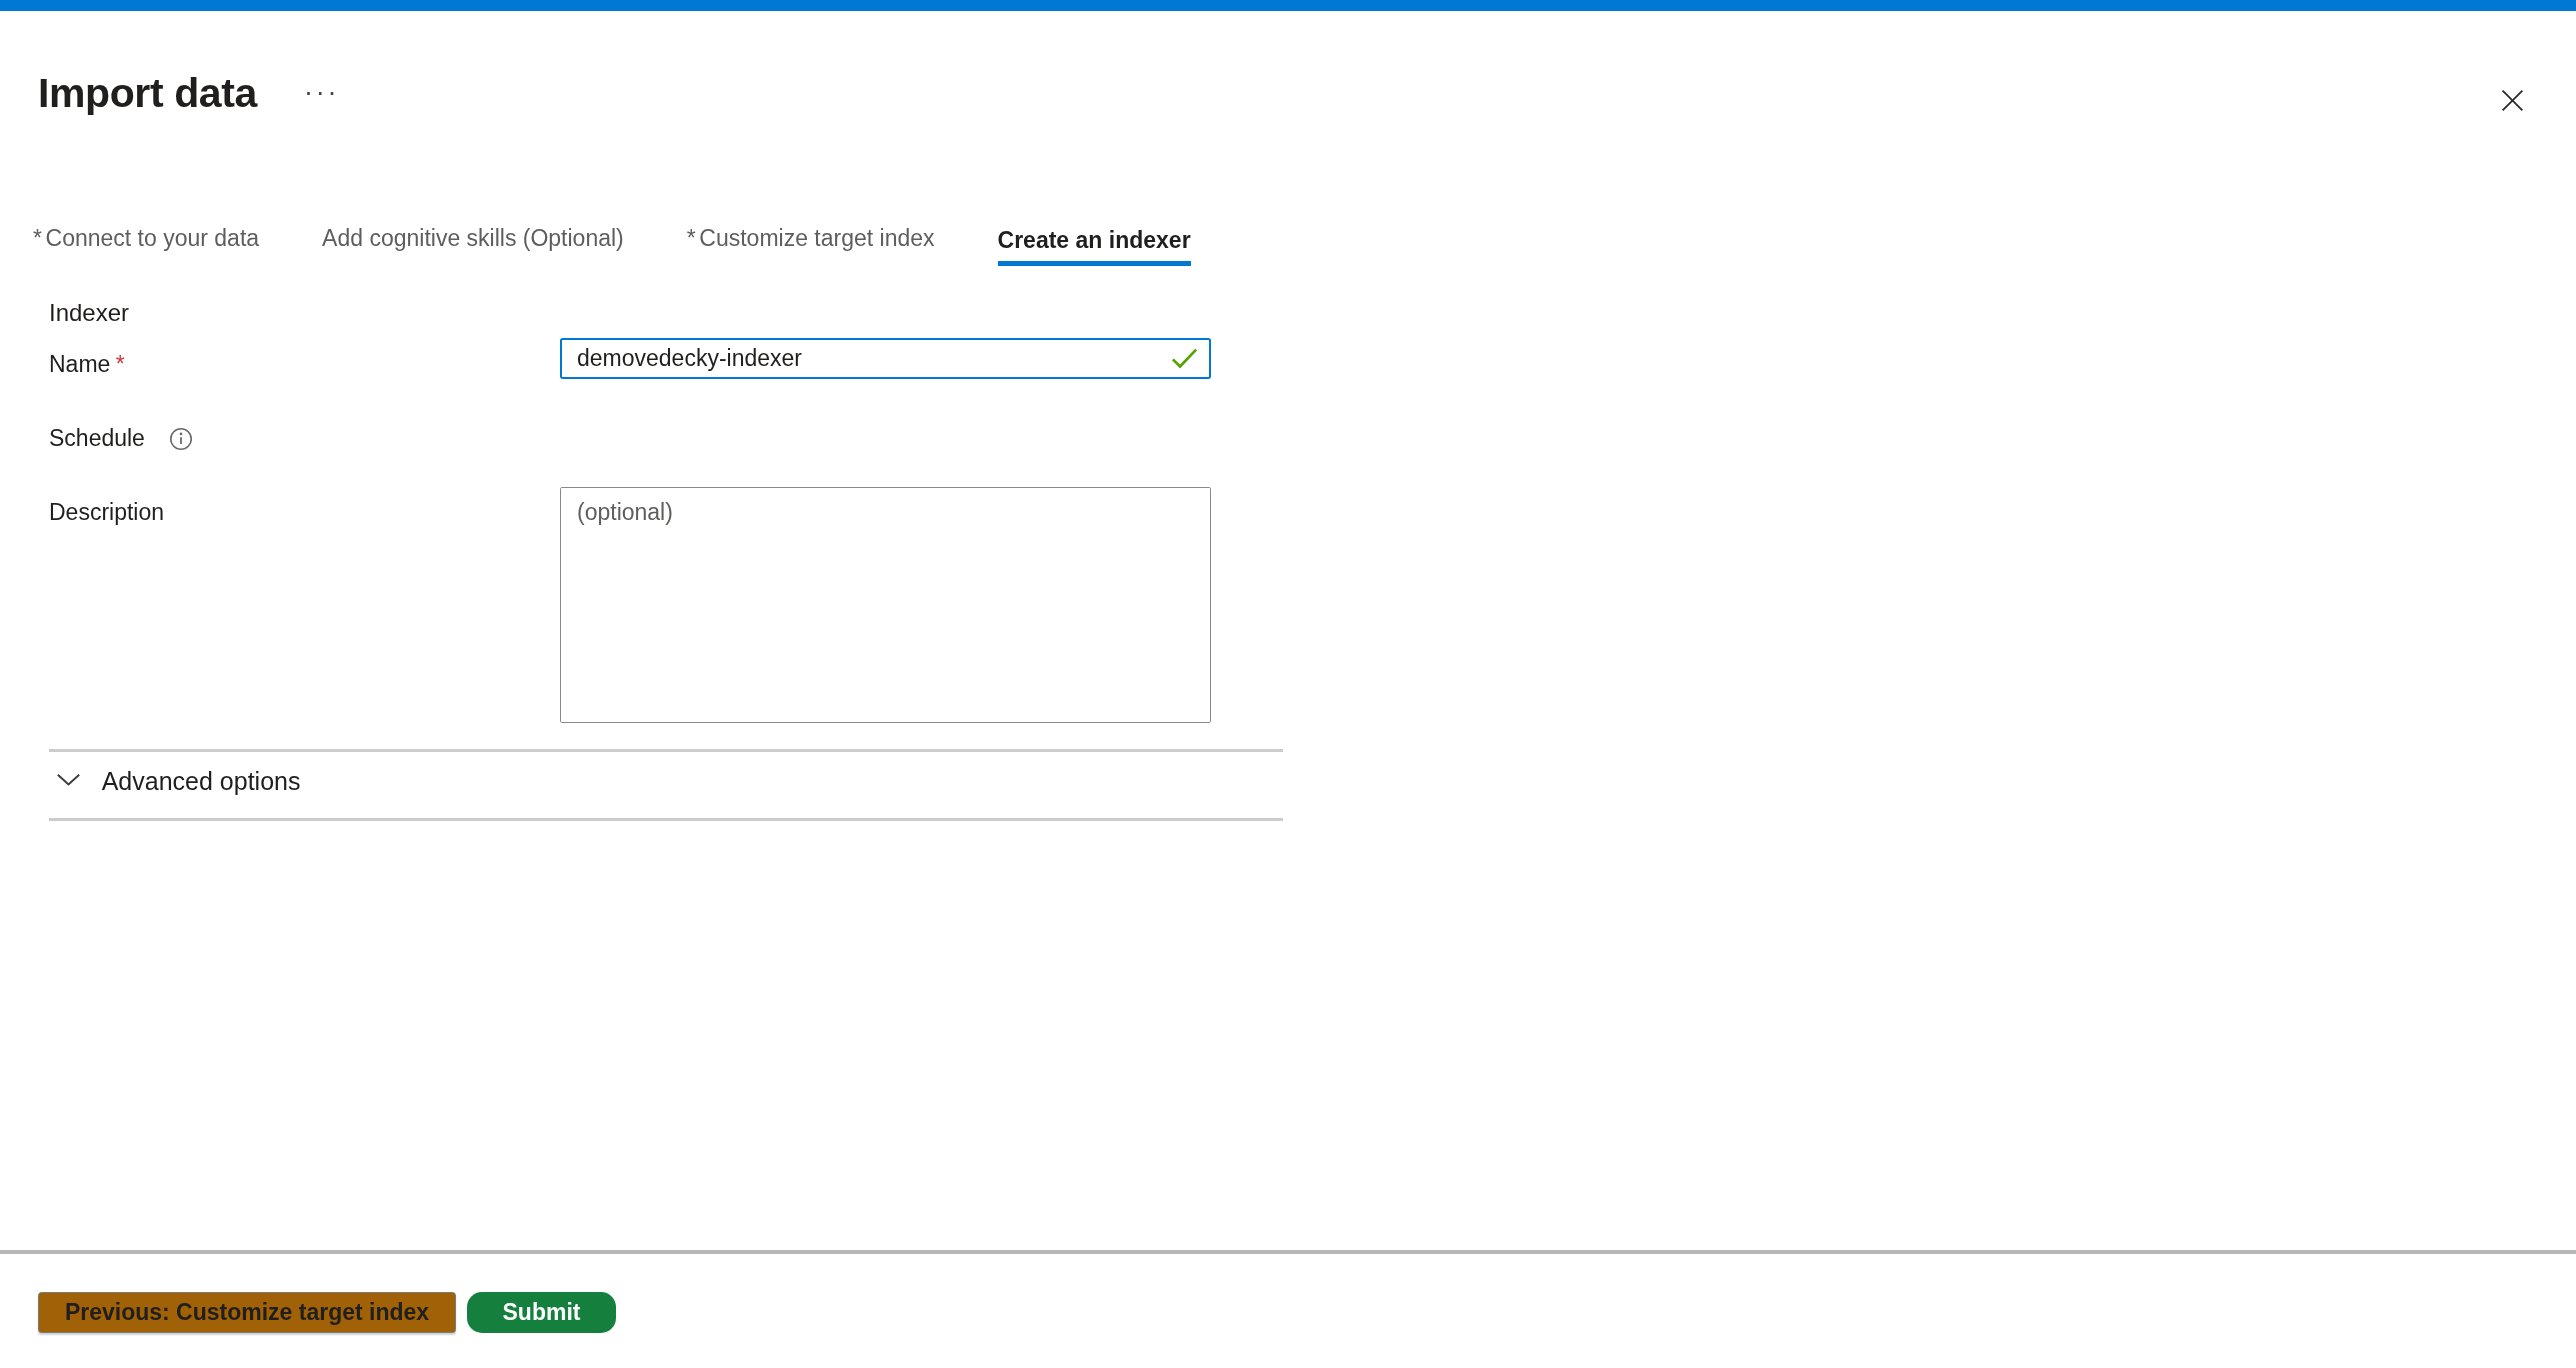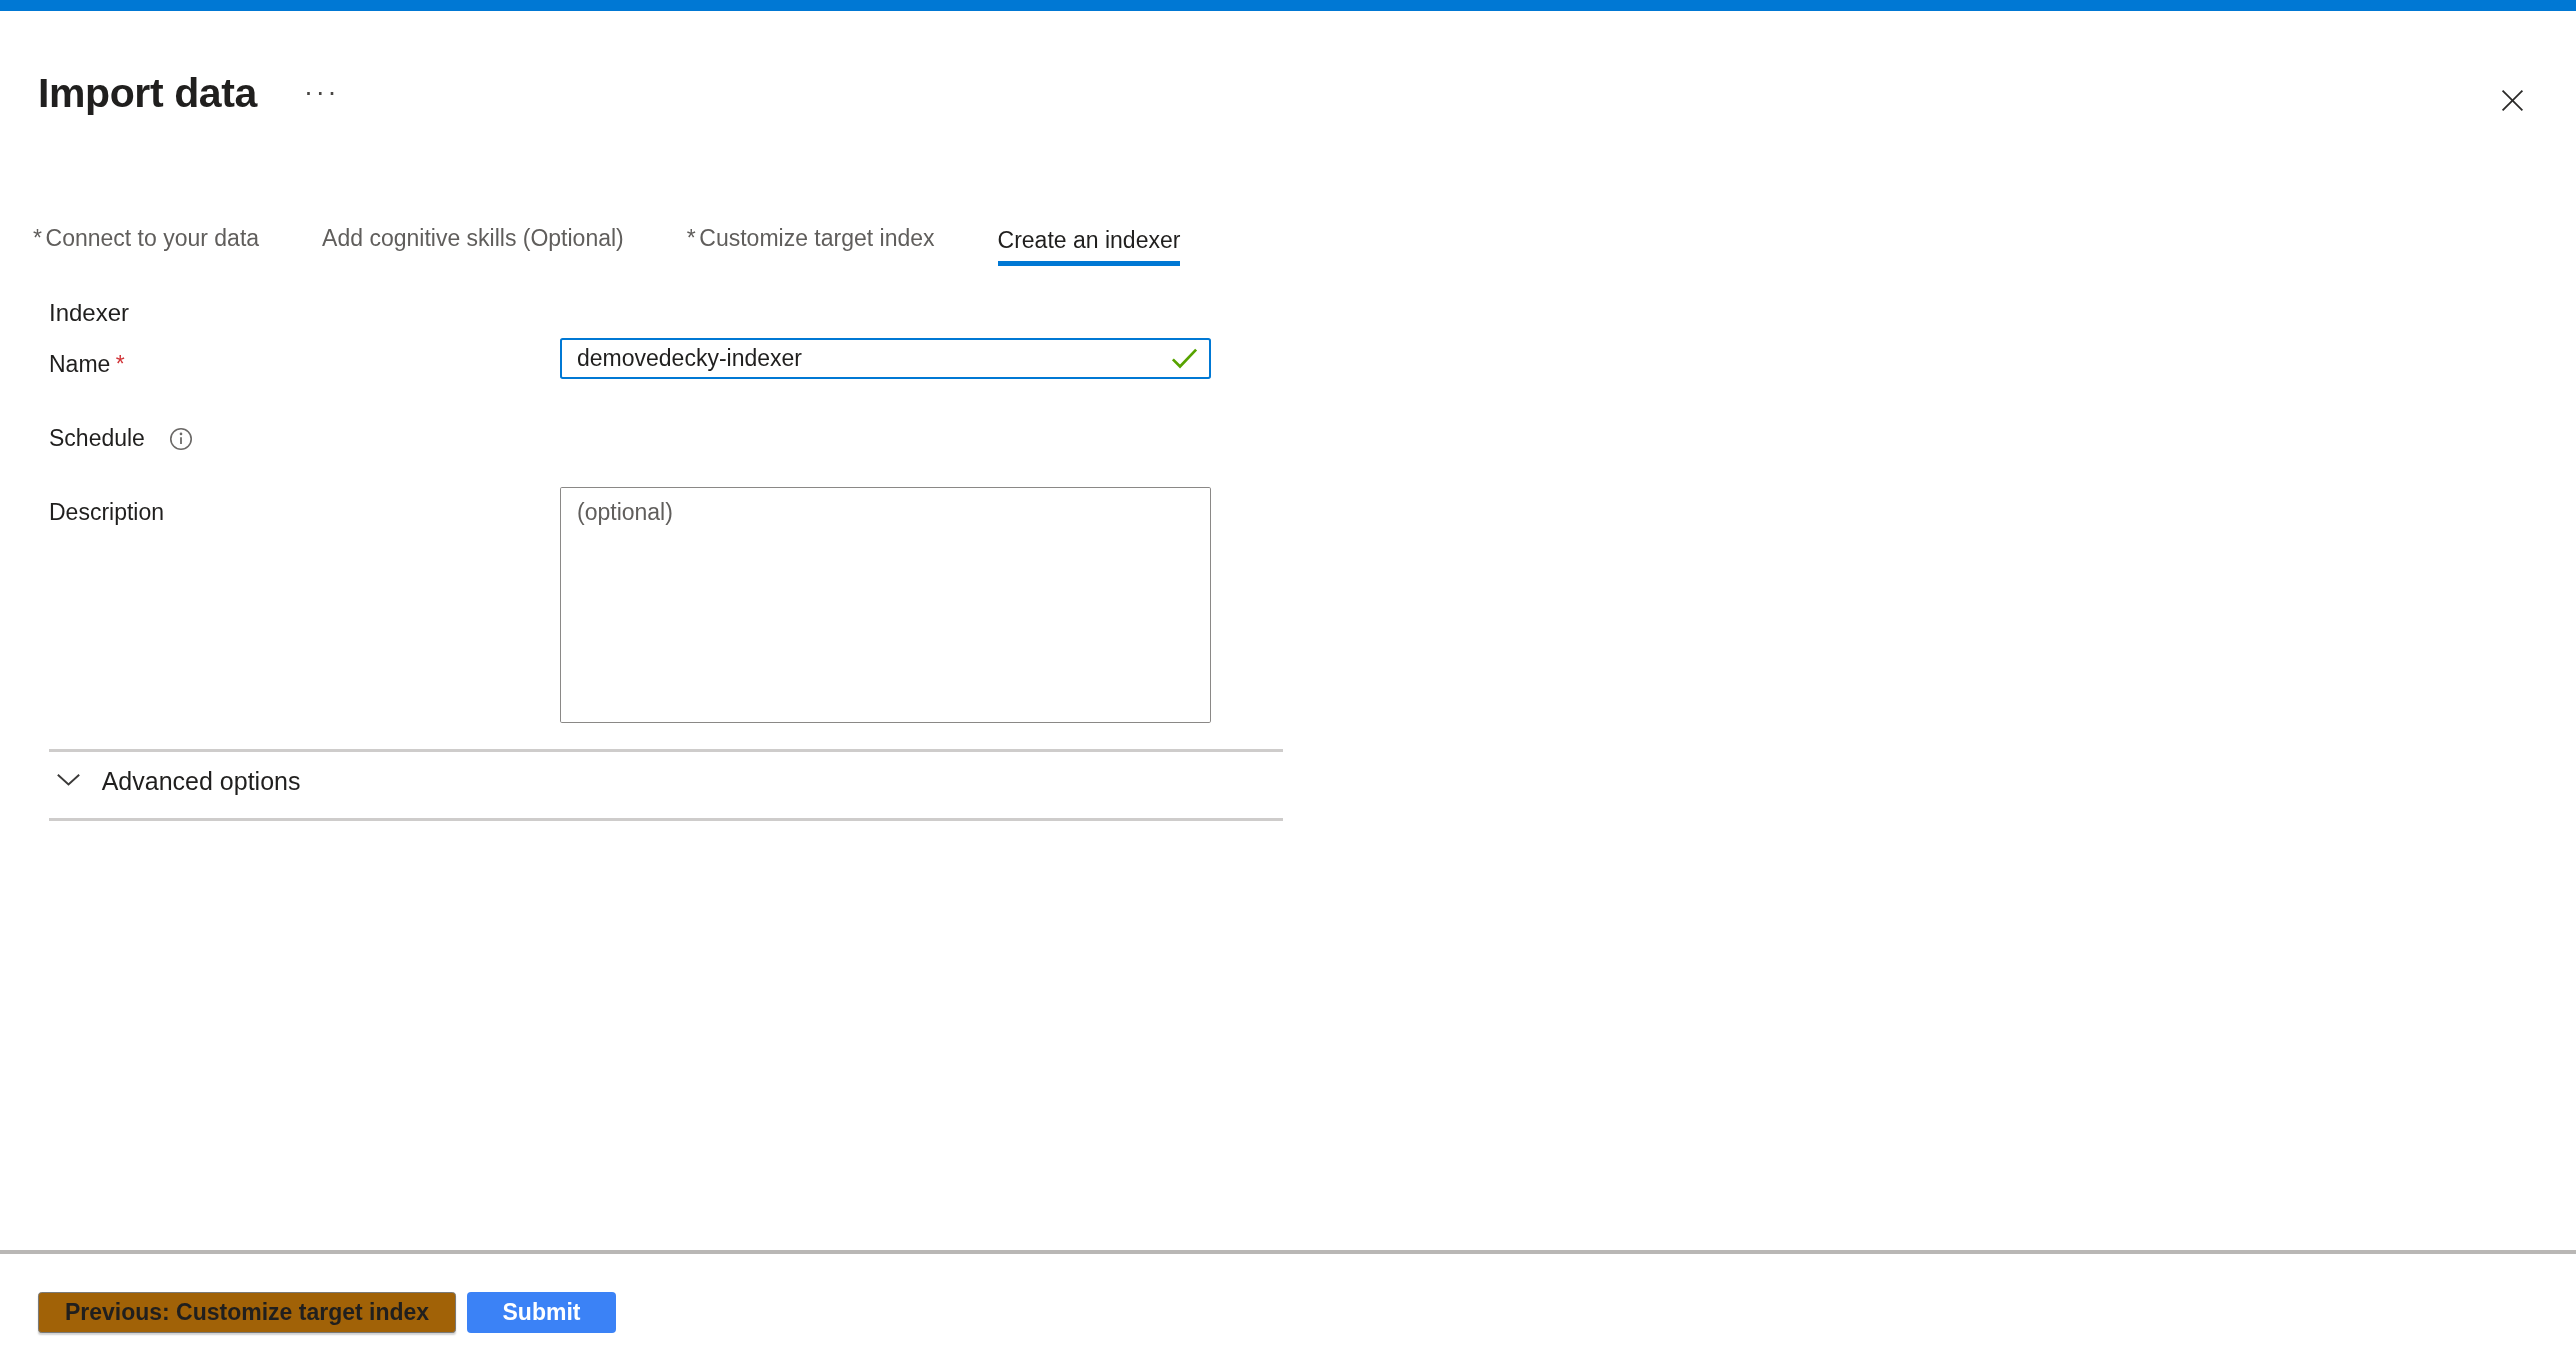--- a/index.html
+++ b/index.html
@@ -21,21 +21,21 @@
 
   
   .page-title { position:absolute; top:70px; left:38px; font-size:41px; font-weight:700; color:#201f1e; letter-spacing:-0.4px; }
   .more-btn { position:absolute; top:77px; left:304px; font-size:27px; color:#484644; letter-spacing:2.7px; cursor:pointer; background:none; border:none; font-family:inherit; }
   .close-btn { position:absolute; top:81px; left:2492px; width:41px; height:41px; display:flex; align-items:center; justify-content:center; cursor:pointer; background:none; border:none; }
 
   
   .tabs { position:absolute; top:225px; left:33px; display:flex; gap:63px; font-size:23px; line-height:29px; }
   .tab { color:#605e5c; padding-bottom:14.3px; cursor:pointer; white-space:nowrap; background:none; border:none; font-family:inherit; font-size:23px; }
   .tab .req-star { margin-right:3.6px; }
-  .tab.active { color:#201f1e; font-weight:400; border-bottom:5.4px solid #0078d4; padding-bottom:6px; }
+  .tab.active { color:#201f1e; font-weight:700; border-bottom:5.4px solid #0078d4; padding-bottom:6px; }
 
   
   .section-title { position:absolute; top:299px; left:49px; font-size:24px; color:#201f1e; }
   .field-label { position:absolute; left:49px; font-size:23px; color:#201f1e; }
   .req-red { color:#d13438; margin-left:5.4px; }
 
   .name-wrap { position:absolute; top:338px; left:560px; width:651px; height:41px; }
   .name-input {
     width:100%; height:100%; border:2.7px solid #0078d4; border-radius:2.7px;
     font-family:inherit; font-size:23px; color:#201f1e; padding:0 50px 0 15px; outline:none;
@@ -71,21 +71,21 @@
   
   .footer-divider { position:absolute; top:1250px; left:0; width:2576px; height:3.6px; background:#b9b7b5; }
   .prev-btn {
     position:absolute; top:1292px; left:38px; width:418px; height:41px;
     background:#a16207; border:1.8px solid #7a7a78; border-radius:3.6px;
     font-family:inherit; font-size:23px; font-weight:700; color:#201f1e; cursor:pointer;
     box-shadow:0 2.7px 1.8px -0.9px rgba(0,0,0,0.18);
   }
   .submit-btn {
     position:absolute; top:1292px; left:467px; width:149px; height:41px;
-    background:#3b82f6; border:none; border-radius:4px;
+    background:#15803d; border:none; border-radius:15px;
     font-family:inherit; font-size:23px; font-weight:700; color:#ffffff; cursor:pointer;
   }
 </style>
 </head>
 <body>
 
 <div class="page">
 
   <div class="topbar"></div>
 

